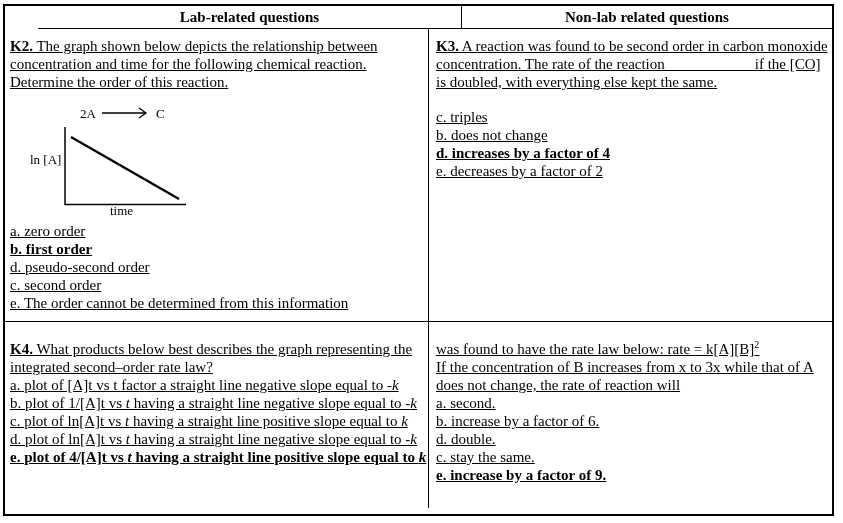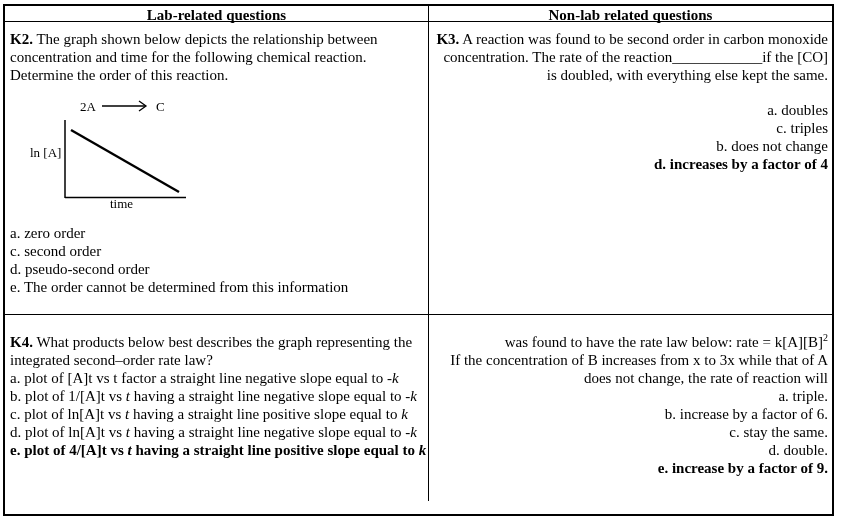--- a/index.html
+++ b/index.html
@@ -12,38 +12,38 @@
     line-height: 18px;
   }
   .quiz-table {
     position: absolute;
     left: 3px; top: 4px;
     width: 831px; height: 512px;
     border: 2px solid #000;
     background: #fff;
   }
   .trow { display: grid; grid-template-columns: 424px 1fr; }
-  .header-row { height: 16px; border-bottom: 1px solid #000; }
+  .header-row { height: 23px; border-bottom: 1px solid #000; margin-left: 33px; }
   .row1 { height: 293px; border-bottom: 1px solid #000; }
   .row2 { height: 186px; }
   .th {
     display: flex; align-items: center; justify-content: center;
     font-weight: bold;
   }
-  .cell { overflow: hidden; }
+  .cell { overflow: hidden; text-decoration: underline; }
   .cell-left { border-right: 1px solid #000; padding: 8px 6px 0 5px; }
-  .cell-right { padding: 8px 4px 0 7px; text-align: right; }
+  .cell-right { padding: 8px 4px 0 7px; }
   .row2 > .cell-left { padding-top: 18px; }
   .row2 > .cell-right { padding-top: 18px; }
   .th.cell-left, .th.cell-right { padding: 0; }
   .qnum { font-weight: bold; }
   .opt { line-height: 18px; white-space: nowrap; }
   .bold { font-weight: bold; }
   .opts-gap { margin-top: 17px; }
-  .k2-opts { margin-top: 14px; }
+  .k2-opts { margin-top: 5px; }
   sup { font-size: 10px; line-height: 0; }
   svg.graph { display: block; margin: 10px 0 0 16px; }
   svg text { font-family: "Liberation Serif", serif; font-size: 13px; fill: #000; }
 </style>
 </head>
 <body>
 
 <div class="quiz-table">
 
   <div class="trow header-row">
@@ -63,34 +63,35 @@
         <text x="130" y="17">C</text>
         <line x1="39" y1="26" x2="39" y2="104" stroke="#000" stroke-width="1.5"></line>
         <line x1="39" y1="103.5" x2="160" y2="103.5" stroke="#000" stroke-width="1.5"></line>
         <line x1="45" y1="36" x2="153" y2="98" stroke="#000" stroke-width="2.4"></line>
         <text x="4" y="63">ln [A]</text>
         <text x="84" y="114">time</text>
       </svg>
 
       <div class="k2-opts">
         <div class="opt">a. zero order</div>
+        <div class="opt bold">b. first order</div>
+        <div class="opt">d. pseudo-second order</div>
         <div class="opt">c. second order</div>
-        <div class="opt">d. pseudo-second order</div>
         <div class="opt">e. The order cannot be determined from this information</div>
       </div>
     </div>
 
     <div class="cell cell-right">
       <p><span class="qnum">K3.</span><span> A reaction was found to be second order in carbon monoxide concentration. The rate of the reaction____________if the [CO] is doubled, with everything else kept the same.</span></p>
 
       <div class="opts-gap">
-        <div class="opt">a. doubles</div>
         <div class="opt">c. triples</div>
         <div class="opt">b. does not change</div>
         <div class="opt bold">d. increases by a factor of 4</div>
+        <div class="opt">e. decreases by a factor of 2</div>
       </div>
     </div>
   </div>
 
   <div class="trow row2">
 
     <div class="cell cell-left">
       <p><span class="qnum">K4.</span><span> What products below best describes the graph representing the integrated second–order rate law?</span></p>
 
       <div>
@@ -100,21 +101,21 @@
         <div class="opt"><span>d. plot of ln[A]t vs </span><i>t</i><span> having a straight line negative slope equal to -</span><i>k</i></div>
         <div class="opt bold"><span>e. plot of 4/[A]t vs </span><i>t</i><span> having a straight line positive slope equal to </span><i>k</i></div>
       </div>
     </div>
 
     <div class="cell cell-right">
       <div><span>was found to have the rate law below: rate = k[A][B]</span><sup>2</sup></div>
       <p>If the concentration of B increases from x to 3x while that of A does not change, the rate of reaction will</p>
 
       <div>
-        <div class="opt">a. triple.</div>
+        <div class="opt">a. second.</div>
         <div class="opt">b. increase by a factor of 6.</div>
+        <div class="opt">d. double.</div>
         <div class="opt">c. stay the same.</div>
-        <div class="opt">d. double.</div>
         <div class="opt bold">e. increase by a factor of 9.</div>
       </div>
     </div>
   </div>
 </div>
 
 </body></html>

